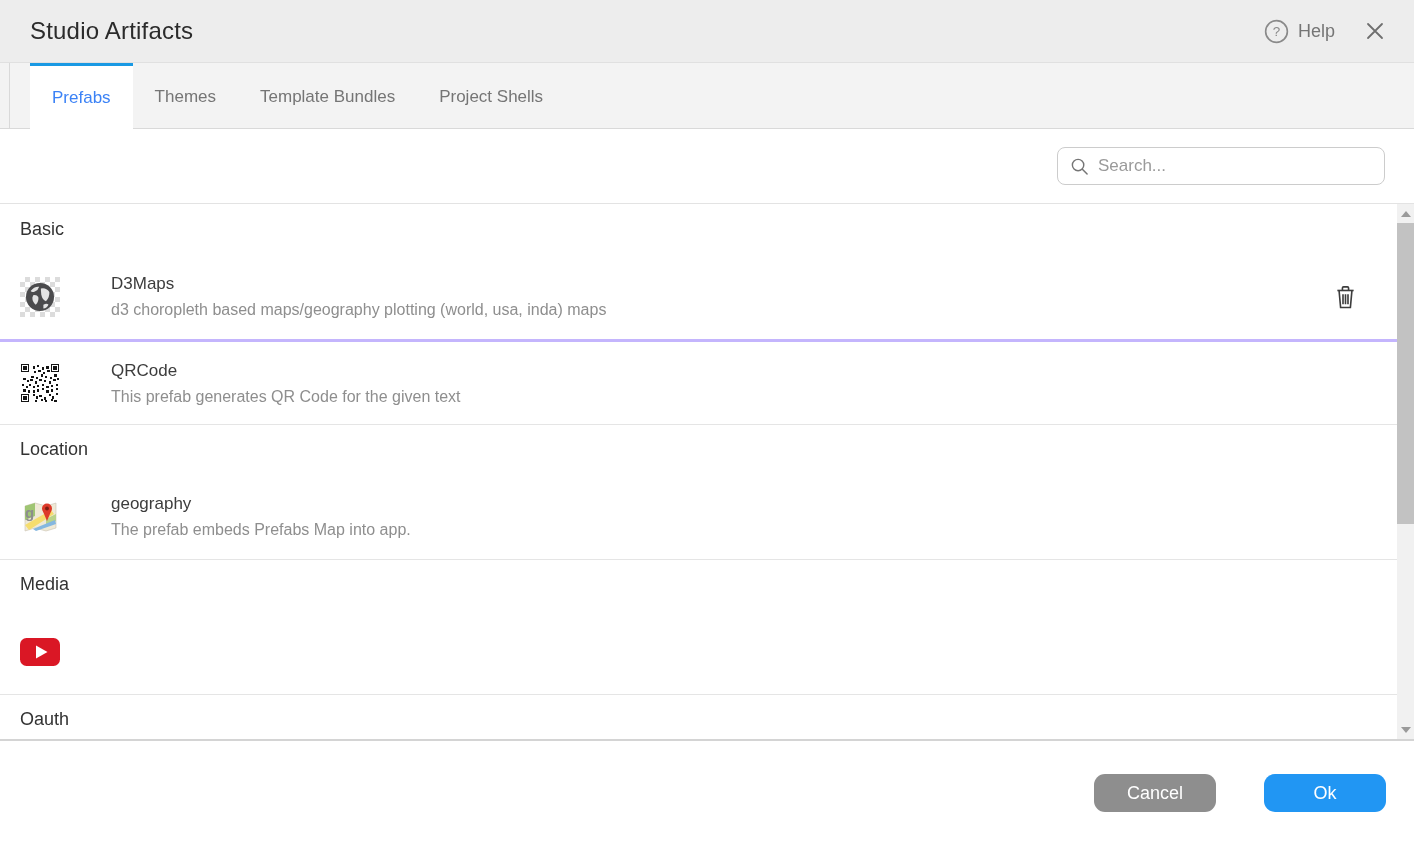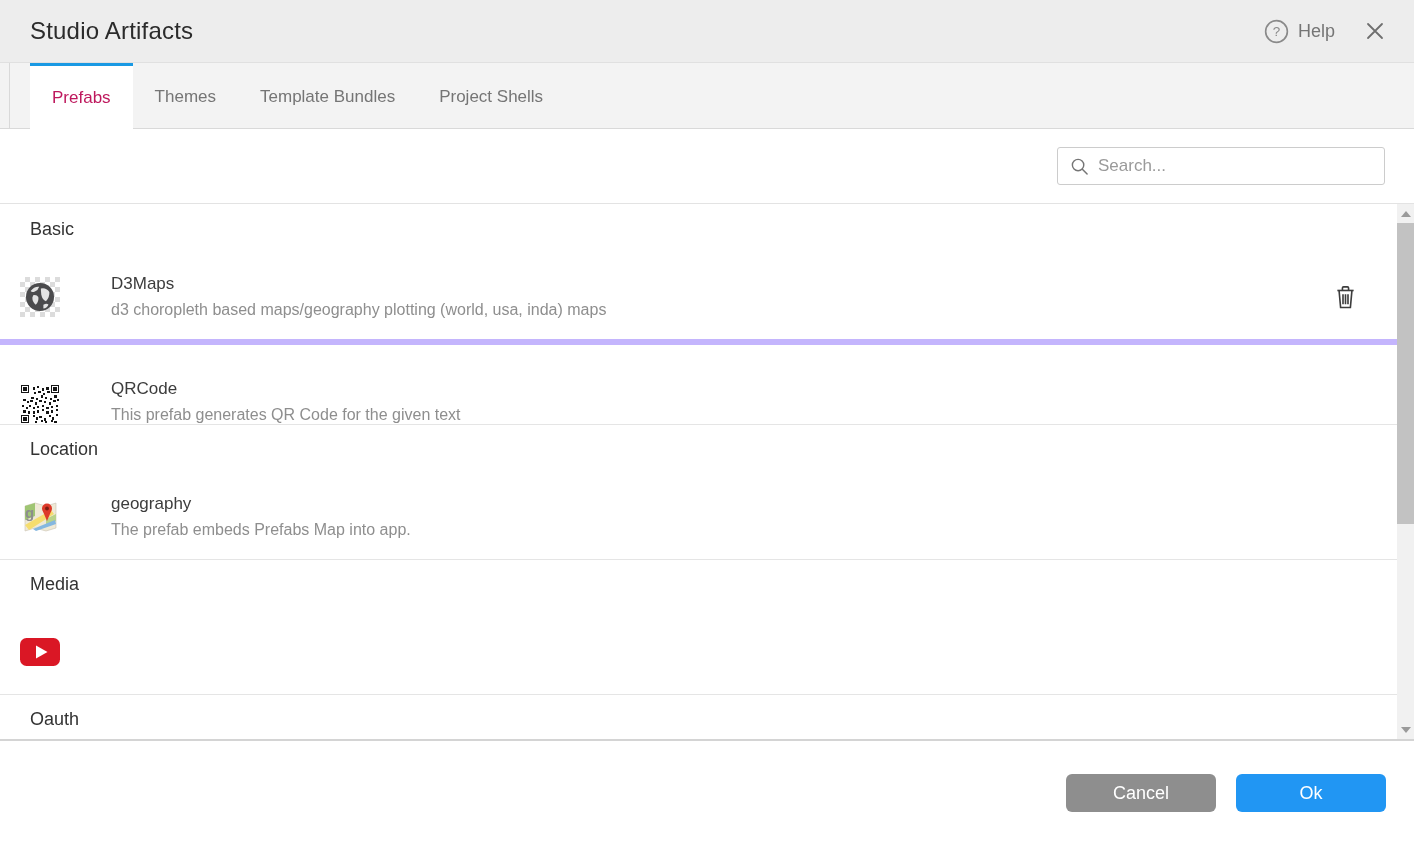--- a/index.html
+++ b/index.html
@@ -26,49 +26,49 @@
     height: 66px; background: #f3f3f3; border-bottom: 1px solid #d9d9d9;
     display: flex; align-items: stretch; flex-shrink: 0;
   }
   .tab-spacer { width: 10px; border-right: 1px solid #d9d9d9; }
   .tab {
     display: flex; align-items: center; padding: 0 22px; font-size: 17px;
     color: #757575; cursor: pointer; border-top: 3px solid transparent;
   }
   .tab:first-of-type { margin-left: 20px; }
   .tab.active {
-    background: #fff; color: #be185d; margin-bottom: -1px;
+    background: #fff; color: #3b82f6; margin-bottom: -1px;
     border-top: 3px solid var(--accent, #1999e3);
   }
 
   
   .search-row { height: 74px; background: #fff; position: relative; flex-shrink: 0; }
   .search-box {
     position: absolute; right: 29px; top: 18px; width: 328px; height: 38px;
-    border: 1px solid #cccccc; border-radius: 3px; background: #fff;
+    border: 1px solid #cccccc; border-radius: 8px; background: #fff;
     display: flex; align-items: center; padding: 0 10px 0 12px; gap: 9px;
   }
   .search-input {
     border: none; outline: none; flex: 1; font-size: 17px; color: #444;
     font-family: "Liberation Sans", sans-serif; background: transparent;
   }
   .search-input::placeholder { color: #9a9a9a; }
 
   
   .list { height: 538px; border-top: 1px solid #e3e3e3; border-bottom: 2px solid #d4d4d4; position: relative; flex-shrink: 0; }
   .list-content { width: 1397px; height: 100%; overflow: hidden; }
   .section-header {
-    height: 50px; display: flex; align-items: center; padding-left: 30px;
+    height: 50px; display: flex; align-items: center; padding-left: 20px;
     font-size: 18px; color: #333; border-top: 1px solid #e5e5e5;
   }
   .section-header.first { border-top: none; }
   .prefab-row {
     height: 85px; display: flex; align-items: center; padding: 0 40px 0 20px; cursor: pointer; gap: 36px;
   }
-  .prefab-row.divided { border-top: 6px solid #c4b5fd; align-items: flex-end; }
+  .prefab-row.divided { border-top: 3px solid #c4b5fd; }
   .prefab-icon {
     width: 40px; height: 40px; flex-shrink: 0; margin-right: 15px;
     display: flex; align-items: center; justify-content: center;
   }
   .checker {
     background-color: #fff;
     background-image:
       linear-gradient(45deg, #dcdcdc 25%, transparent 25%, transparent 75%, #dcdcdc 75%),
       linear-gradient(45deg, #dcdcdc 25%, transparent 25%, transparent 75%, #dcdcdc 75%);
     background-size: 10px 10px;
@@ -87,22 +87,22 @@
   .sb-arrow { position: absolute; left: 0; width: 17px; height: 19px; display: flex; align-items: center; justify-content: center; cursor: pointer; }
   .sb-arrow.up { top: 0; }
   .sb-arrow.down { bottom: 0; }
   .tri-up { width: 0; height: 0; border-left: 5px solid transparent; border-right: 5px solid transparent; border-bottom: 6px solid #9a9a9a; }
   .tri-down { width: 0; height: 0; border-left: 5px solid transparent; border-right: 5px solid transparent; border-top: 6px solid #9a9a9a; }
   .sb-thumb { position: absolute; top: 19px; left: 0; width: 17px; height: 301px; background: #c2c2c2; cursor: grab; }
 
   
   .footer { flex: 1; position: relative; background: #fff; }
   .btn {
-    position: absolute; bottom: 32px; width: 150px; height: 38px;
-    border: none; border-radius: 6px; font-size: 18px; color: #fff;
+    position: absolute; bottom: 32px; width: 122px; height: 38px;
+    border: none; border-radius: 11px; font-size: 18px; color: #fff;
     font-family: "Liberation Sans", sans-serif; cursor: pointer;
   }
   .btn.cancel { right: 198px; background: var(--cancel, #8e8e8e); }
   .btn.ok { right: 28px; background: var(--ok, #2196f3); margin-top: 32px; }
 </style>
 </head>
 <body>
 
 <div class="dialog">
 

